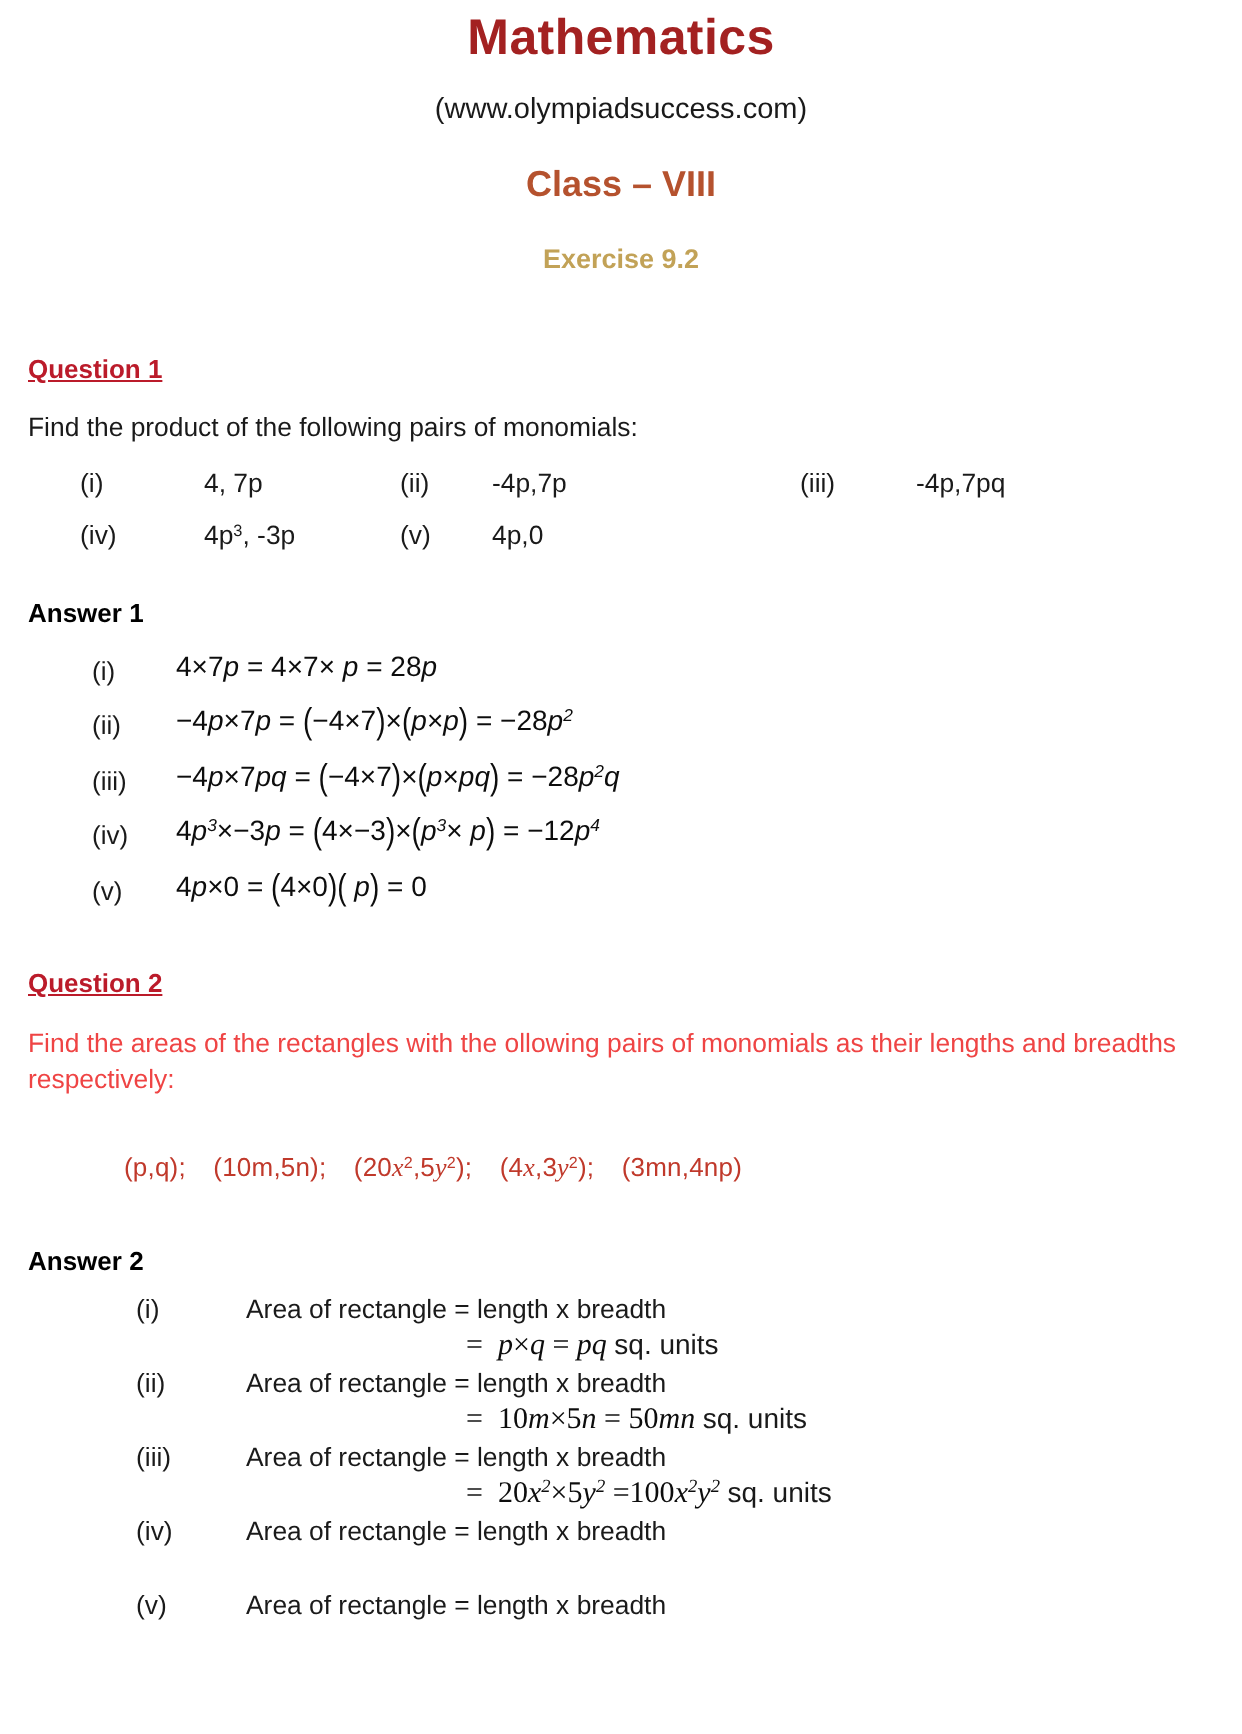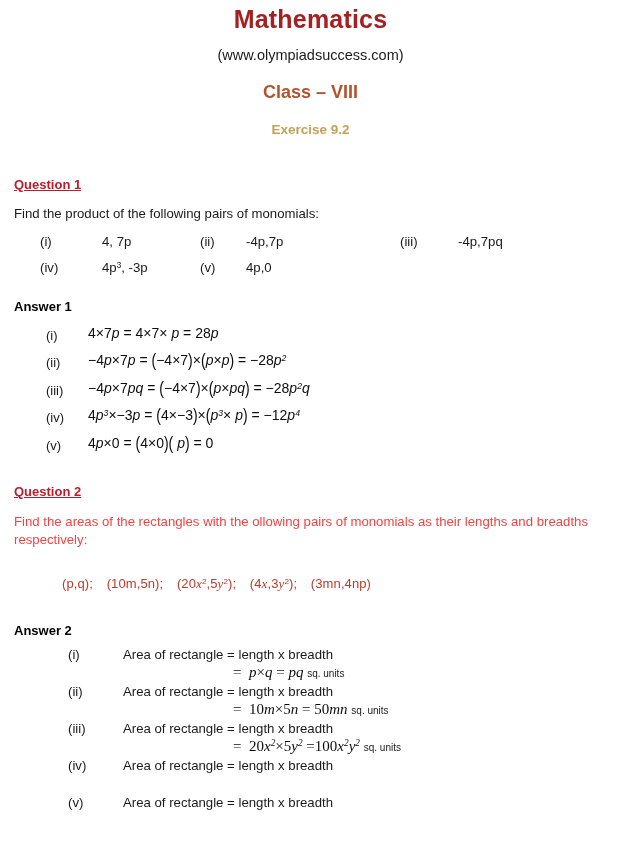--- a/index.html
+++ b/index.html
@@ -180,21 +180,21 @@
   .a2-line2 {
     position: absolute;
     left: 219px;
     white-space: nowrap;
     font-family: "Liberation Serif", serif;
     font-size: 15px;
     color: #0d0d0d;
   }
   .a2-units {
     font-family: "Liberation Sans", sans-serif;
-    font-size: 10px;
+    font-size: 14px;
     font-style: normal;
     color: #1a1a1a;
     margin-top: 43px;
   }
 </style>
 </head>
 <body>
 
 <div class="page">
 

